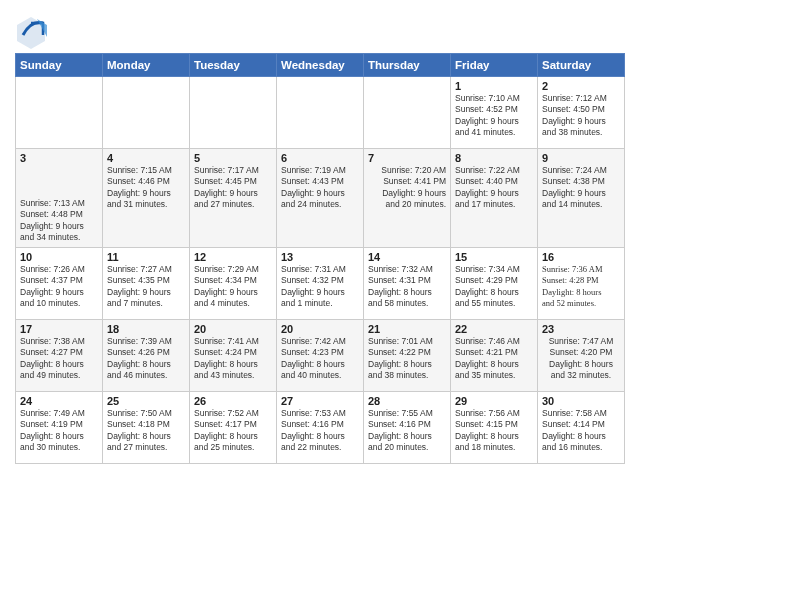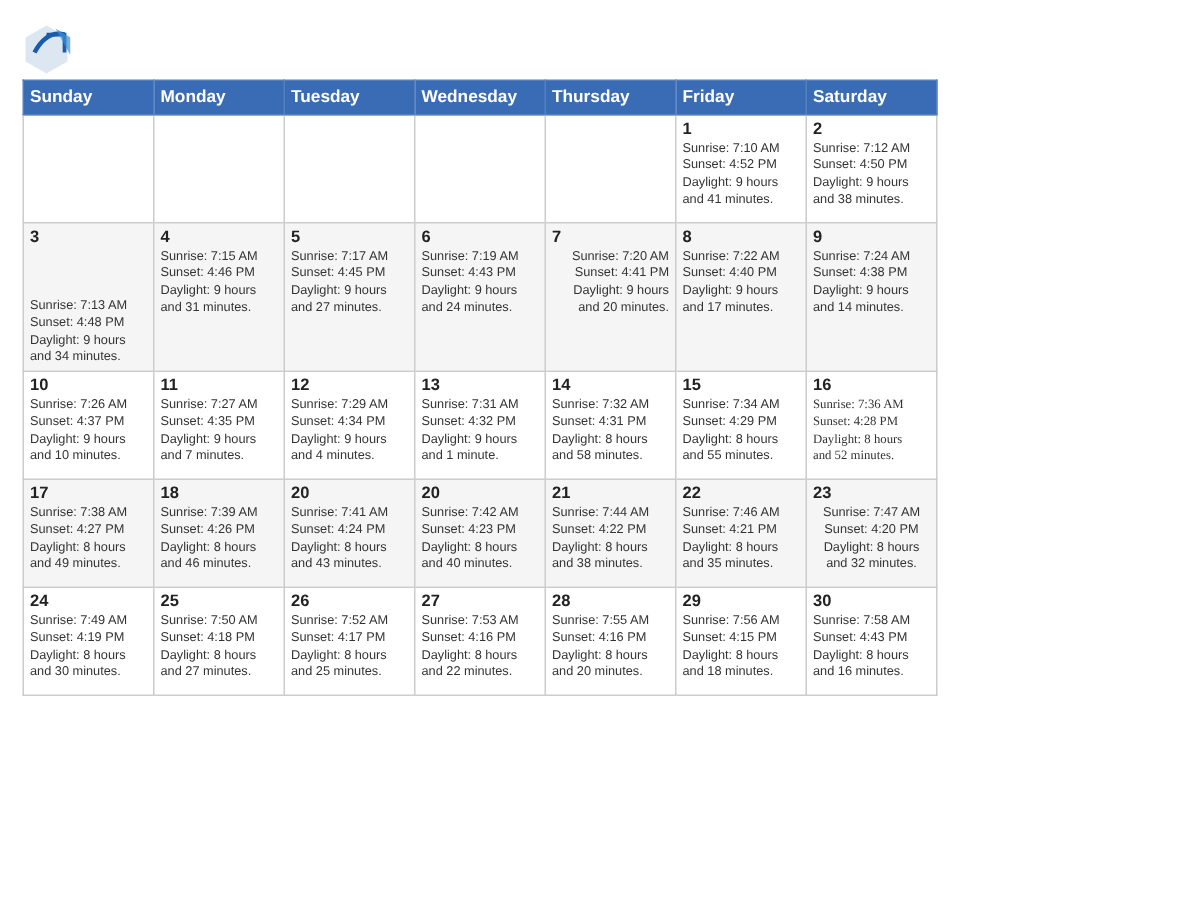--- a/index.html
+++ b/index.html
@@ -279,21 +279,21 @@
           </td>
           <td>
             <span class="day-num">20</span>
             <div class="day-info" style="white-space: pre-line;">Sunrise: 7:42 AM
 Sunset: 4:23 PM
 Daylight: 8 hours
 and 40 minutes.</div>
           </td>
           <td>
             <span class="day-num">21</span>
-            <div class="day-info" style="white-space: pre-line;">Sunrise: 7:44 AM
+            <div class="day-info" style="white-space: pre-line;">Sunrise: 7:01 AM
 Sunset: 4:22 PM
 Daylight: 8 hours
 and 38 minutes.</div>
           </td>
           <td>
             <span class="day-num">22</span>
             <div class="day-info" style="white-space: pre-line;">Sunrise: 7:46 AM
 Sunset: 4:21 PM
 Daylight: 8 hours
 and 35 minutes.</div>
@@ -345,20 +345,20 @@
           <td>
             <span class="day-num">29</span>
             <div class="day-info" style="white-space: pre-line;">Sunrise: 7:56 AM
 Sunset: 4:15 PM
 Daylight: 8 hours
 and 18 minutes.</div>
           </td>
           <td>
             <span class="day-num">30</span>
             <div class="day-info" style="white-space: pre-line;">Sunrise: 7:58 AM
-Sunset: 4:43 PM
+Sunset: 4:14 PM
 Daylight: 8 hours
 and 16 minutes.</div>
           </td>
         </tr>
       </tbody>
   </table>
 </div>
 
 </body></html>

